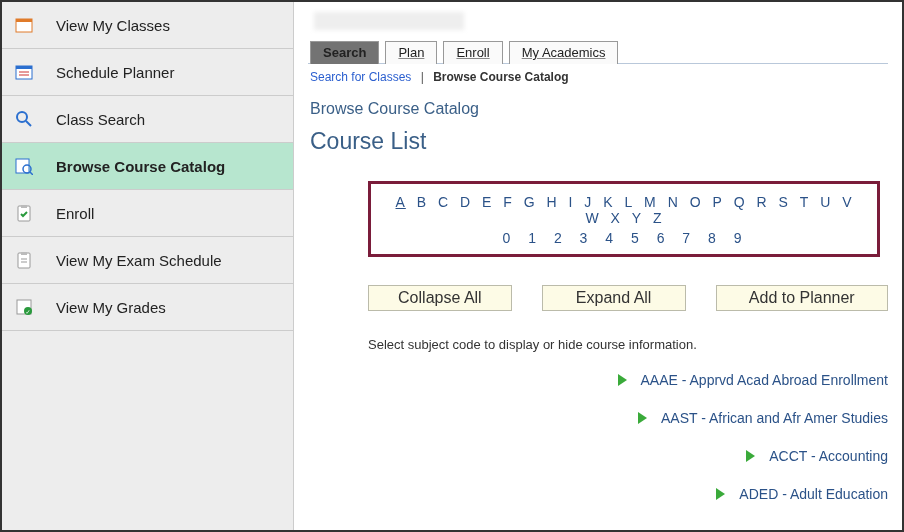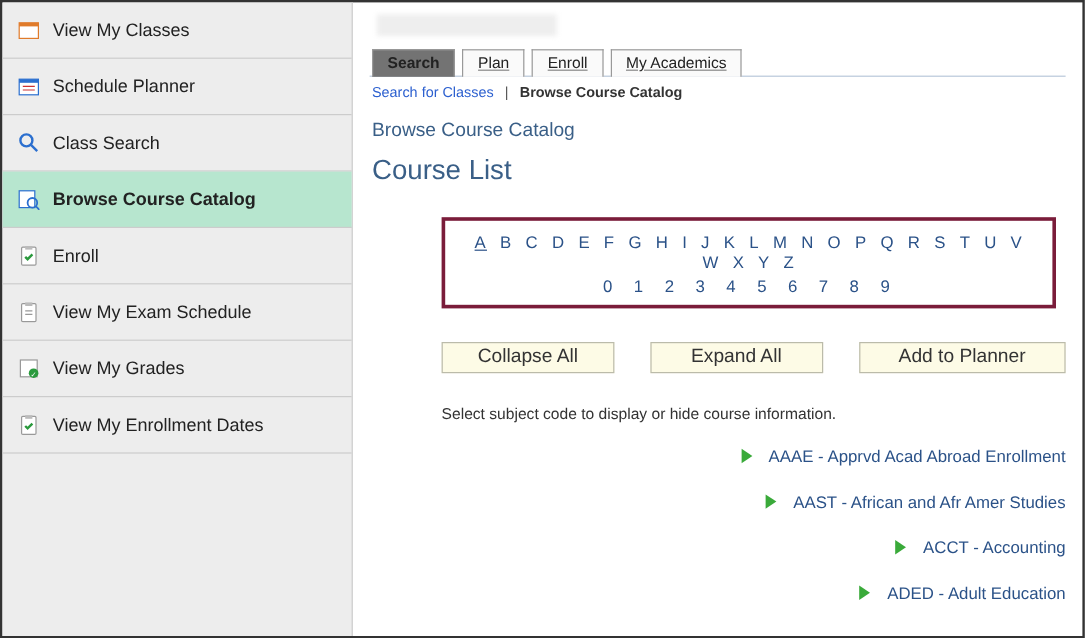--- a/index.html
+++ b/index.html
@@ -15,21 +15,21 @@
   .sidebar {
     width: 292px;
     background: #ededed;
     border-right: 1px solid #ccc;
     display: flex;
     flex-direction: column;
   }
   .sidebar-item {
     display: flex;
     align-items: center;
-    gap: 10px;
+    gap: 22px;
     padding: 13px 12px;
     border-bottom: 1px solid #ccc;
     font-size: 15px;
     color: #222;
     cursor: pointer;
     text-align: right;
   }
   .sidebar-item.active {
     background: #b7e6cf;
     font-weight: bold;
@@ -211,30 +211,20 @@
       <div class="sidebar-item">
         <span class="sb-icon">
           <svg width="18" height="18">
             <rect x="2" y="2" width="14" height="14" fill="#fff" stroke="#999"></rect>
             <circle cx="13" cy="13" r="4" fill="#2a9a3d"></circle>
             <text x="13" y="16" font-size="6" fill="#fff" text-anchor="middle">✓</text>
           </svg>
         </span>
         <span>View My Grades</span>
       </div>
-      <div class="sidebar-item">
-        <span class="sb-icon">
-          <svg width="18" height="18">
-            <rect x="3" y="2" width="12" height="15" rx="1" fill="#fff" stroke="#999"></rect>
-            <rect x="6" y="1" width="6" height="3" fill="#bbb"></rect>
-            <path d="M6 10 l2 2 l4 -4" stroke="#2a9a3d" stroke-width="2" fill="none"></path>
-          </svg>
-        </span>
-        <span>View My Enrollment Dates</span>
-      </div>
     </nav>
 
   <main class="main">
     <div class="title-redact"></div>
 
     <div class="tabs-row" id="tabs">
         <div class="tab active"><span>Search</span></div>
         <div class="tab"><span>Plan</span></div>
         <div class="tab"><span>Enroll</span></div>
         <div class="tab"><span>My Academics</span></div>

